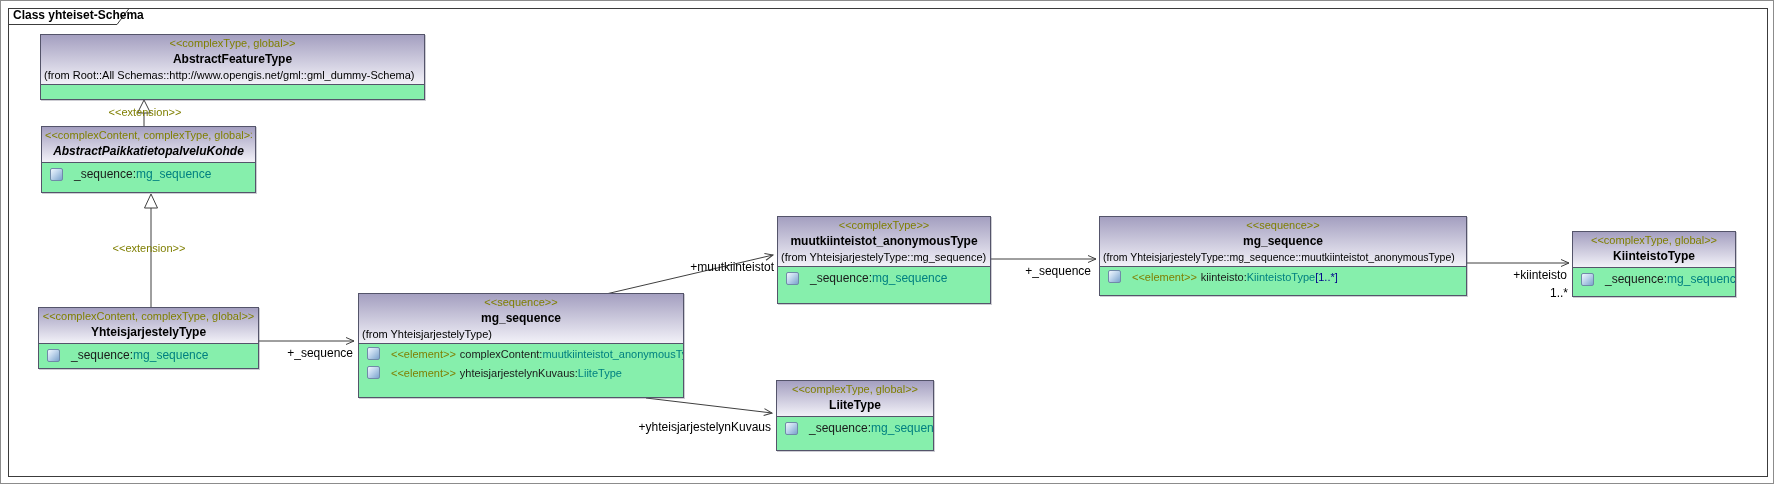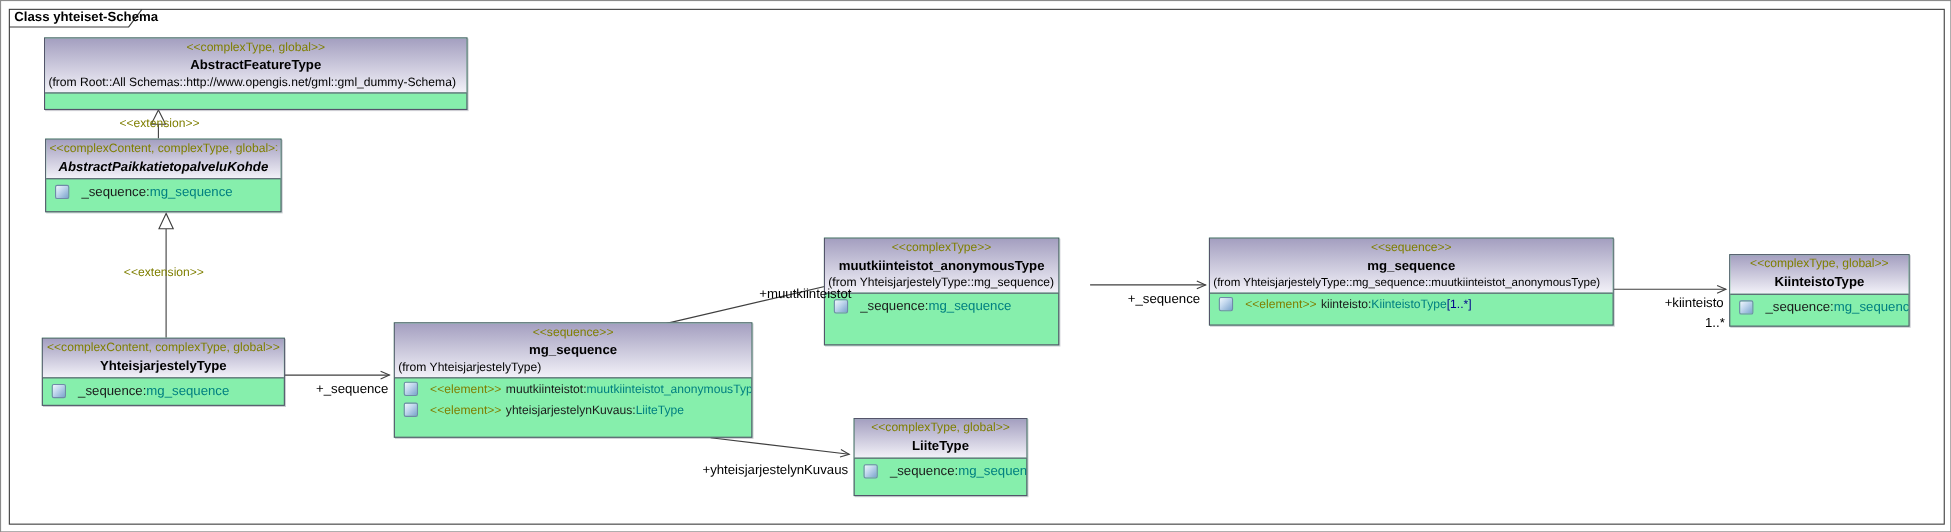--- a/index.html
+++ b/index.html
@@ -95,32 +95,32 @@
 
   <div class="uml-box" style="left:357px;top:292px;width:326px;height:105px;">
     <div class="hdr">
       <div class="stereo">&lt;&lt;sequence&gt;&gt;</div>
       <div class="bname">mg_sequence</div>
       <div class="from">(from YhteisjarjestelyType)</div>
     </div>
     <div class="row elrow">
       <span class="aicon"></span>
       <span class="stxt">&lt;&lt;element&gt;&gt;</span>
-      <span class="lbl">muutkiinteistot:</span>
+      <span class="lbl">complexContent:</span>
         <span class="typ">muutkiinteistot_anonymousType</span>
     </div>
     <div class="row elrow">
       <span class="aicon"></span>
       <span class="stxt">&lt;&lt;element&gt;&gt;</span>
       <span class="lbl">yhteisjarjestelynKuvaus:</span>
         <span class="typ">LiiteType</span>
     </div>
   </div>
 
-  <div class="uml-box" style="left:748px;top:215px;width:214px;height:98px;">
+  <div class="uml-box" style="left:776px;top:215px;width:214px;height:88px;">
     <div class="hdr">
       <div class="stereo">&lt;&lt;complexType&gt;&gt;</div>
       <div class="bname">muutkiinteistot_anonymousType</div>
       <div class="from">(from YhteisjarjestelyType::mg_sequence)</div>
     </div>
     <div class="row">
       <span class="aicon"></span>
       <span class="lbl">_sequence:</span>
         <span class="typ">mg_sequence</span>
     </div>

